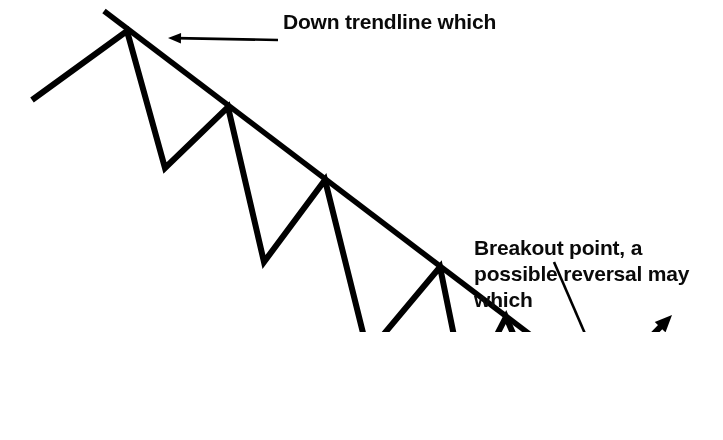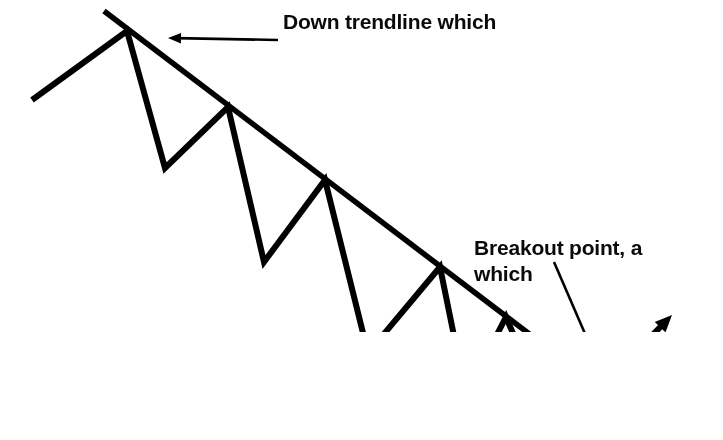--- a/index.html
+++ b/index.html
@@ -64,16 +64,17 @@
     <line class="stroke stroke-thin" x1="554" y1="262" x2="595.8231034152357" y2="358.6578390041002"></line>
     <polygon class="fill-ink" points="599,366 589.0651384024231,356.13397116175963 598.6099476970928,352.00400560156595"></polygon>
   </svg>
 
   <div class="label label-trendline">
     <div>Down trendline which</div>
   </div>
 
   <div class="label label-breakout">
     <div>Breakout point, a</div>
+    <div>possible reversal may</div>
     <div>which</div>
   </div>
 
 </div>
 
 </body></html>

